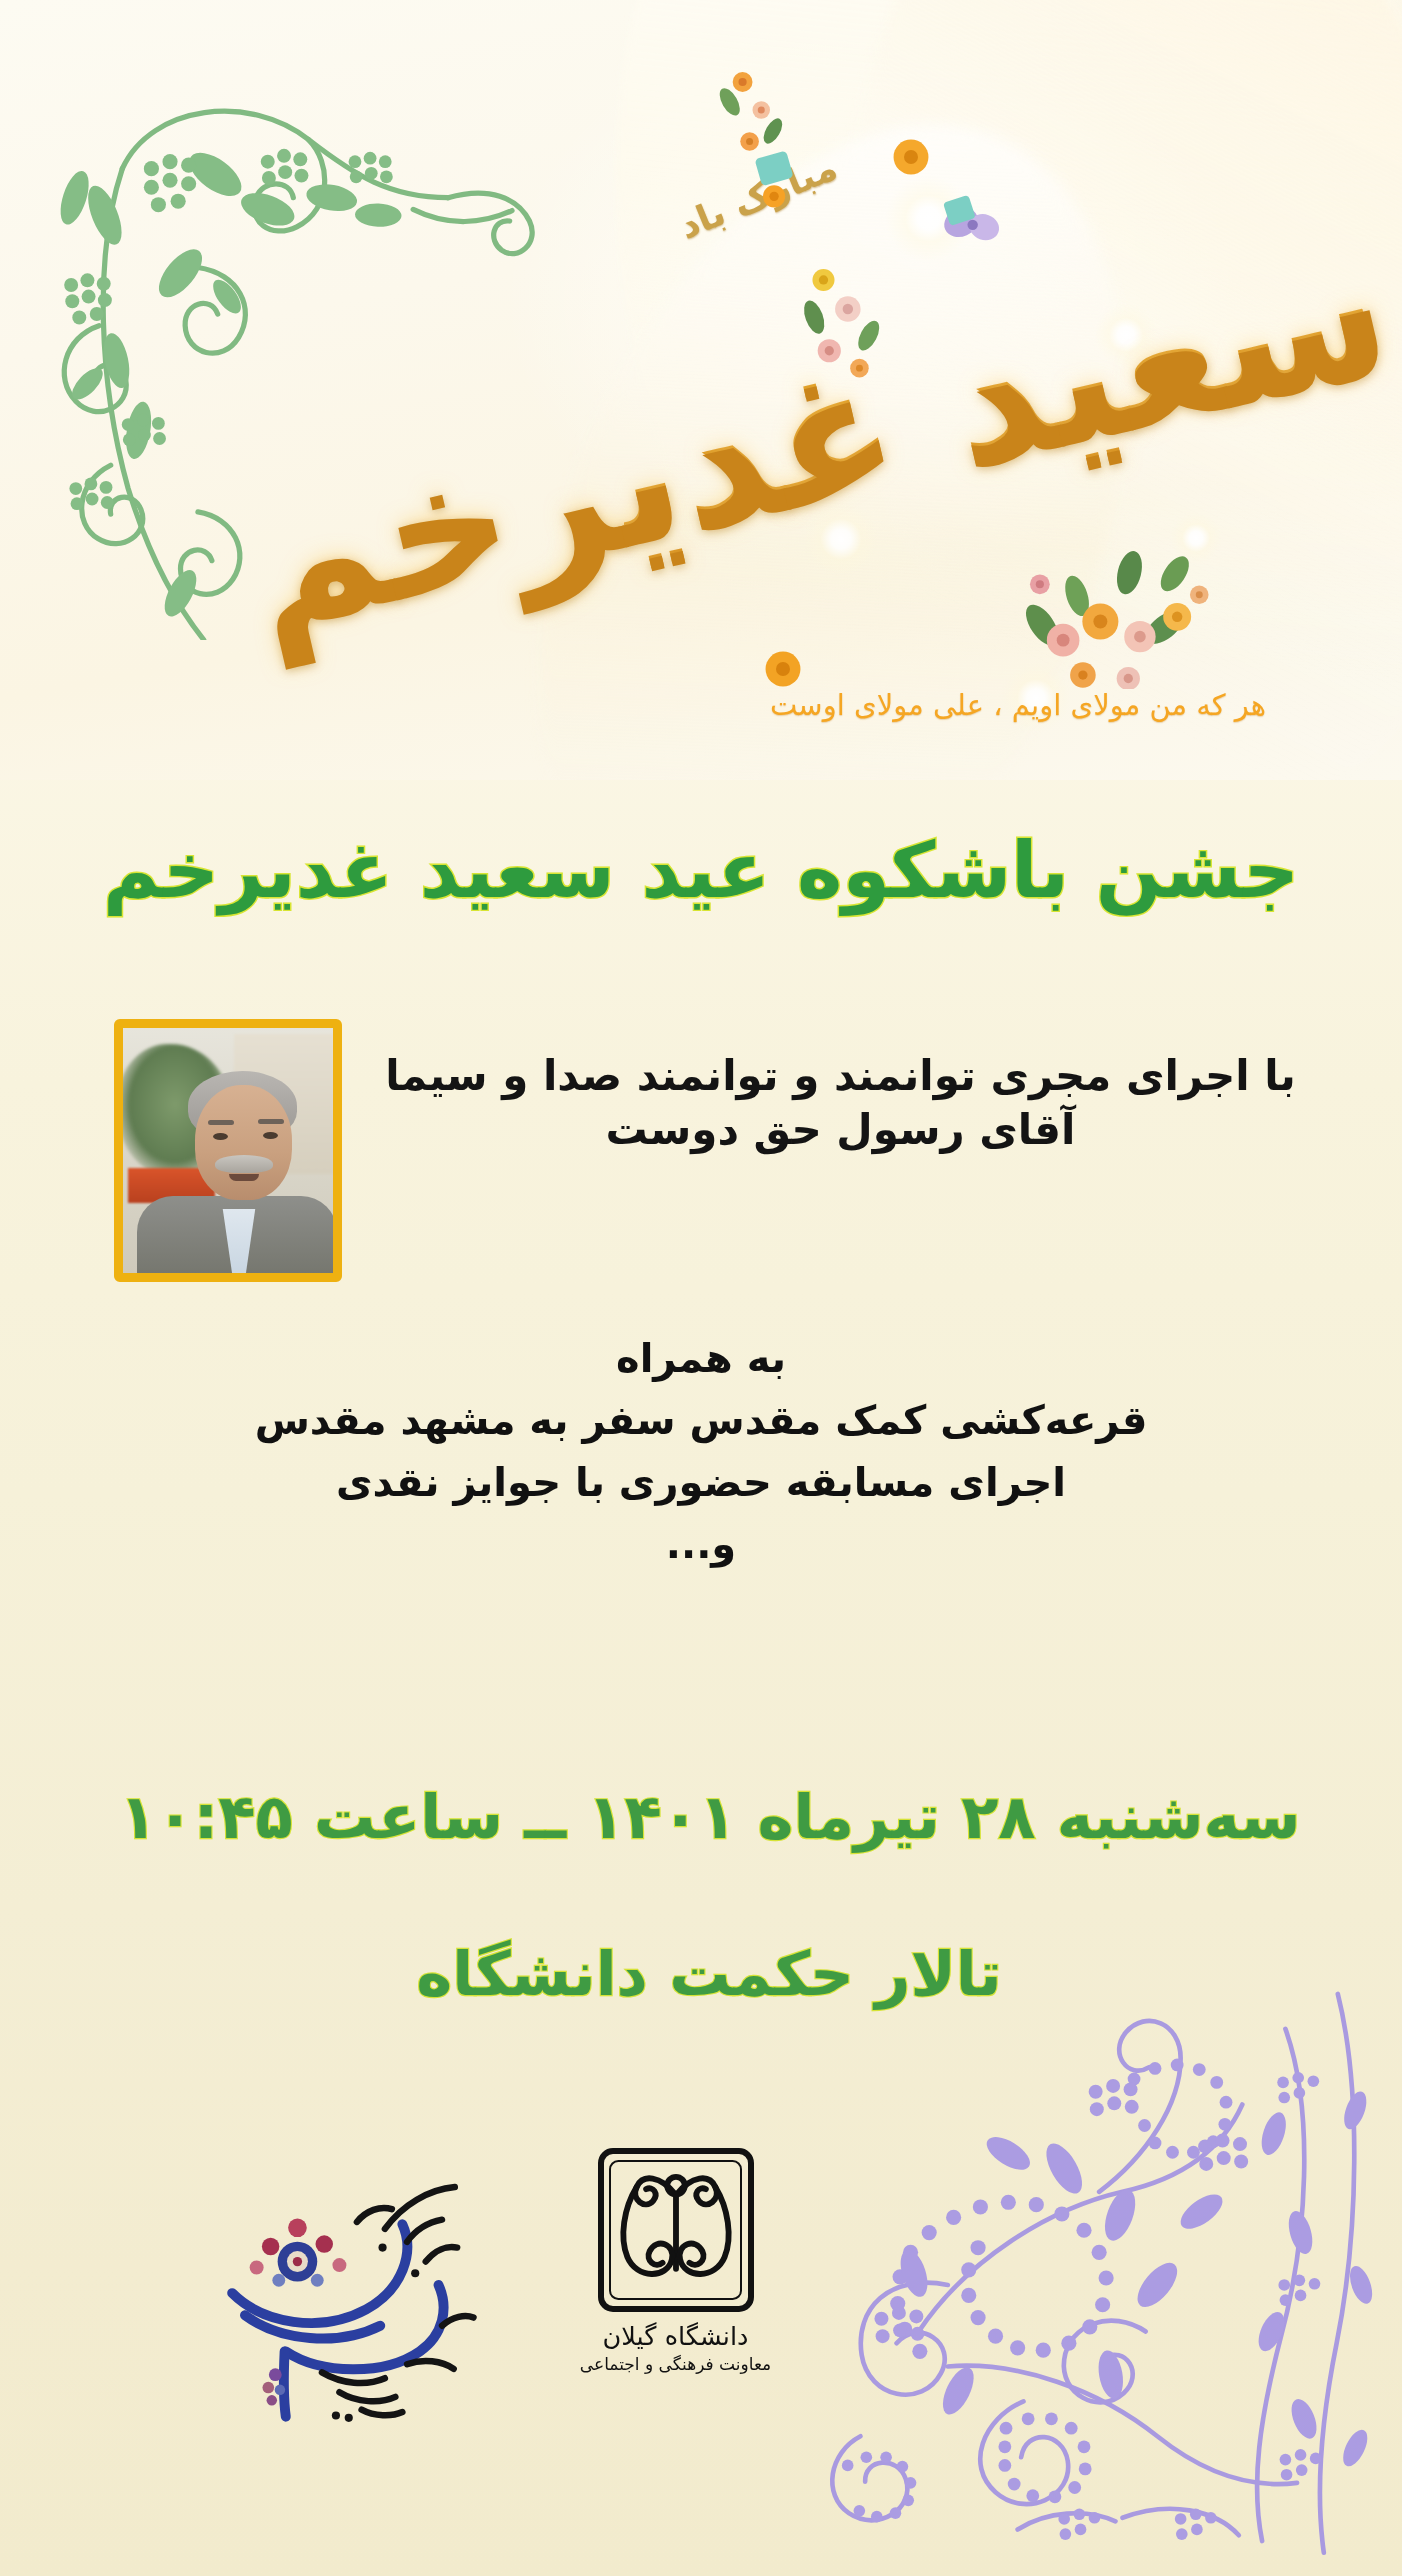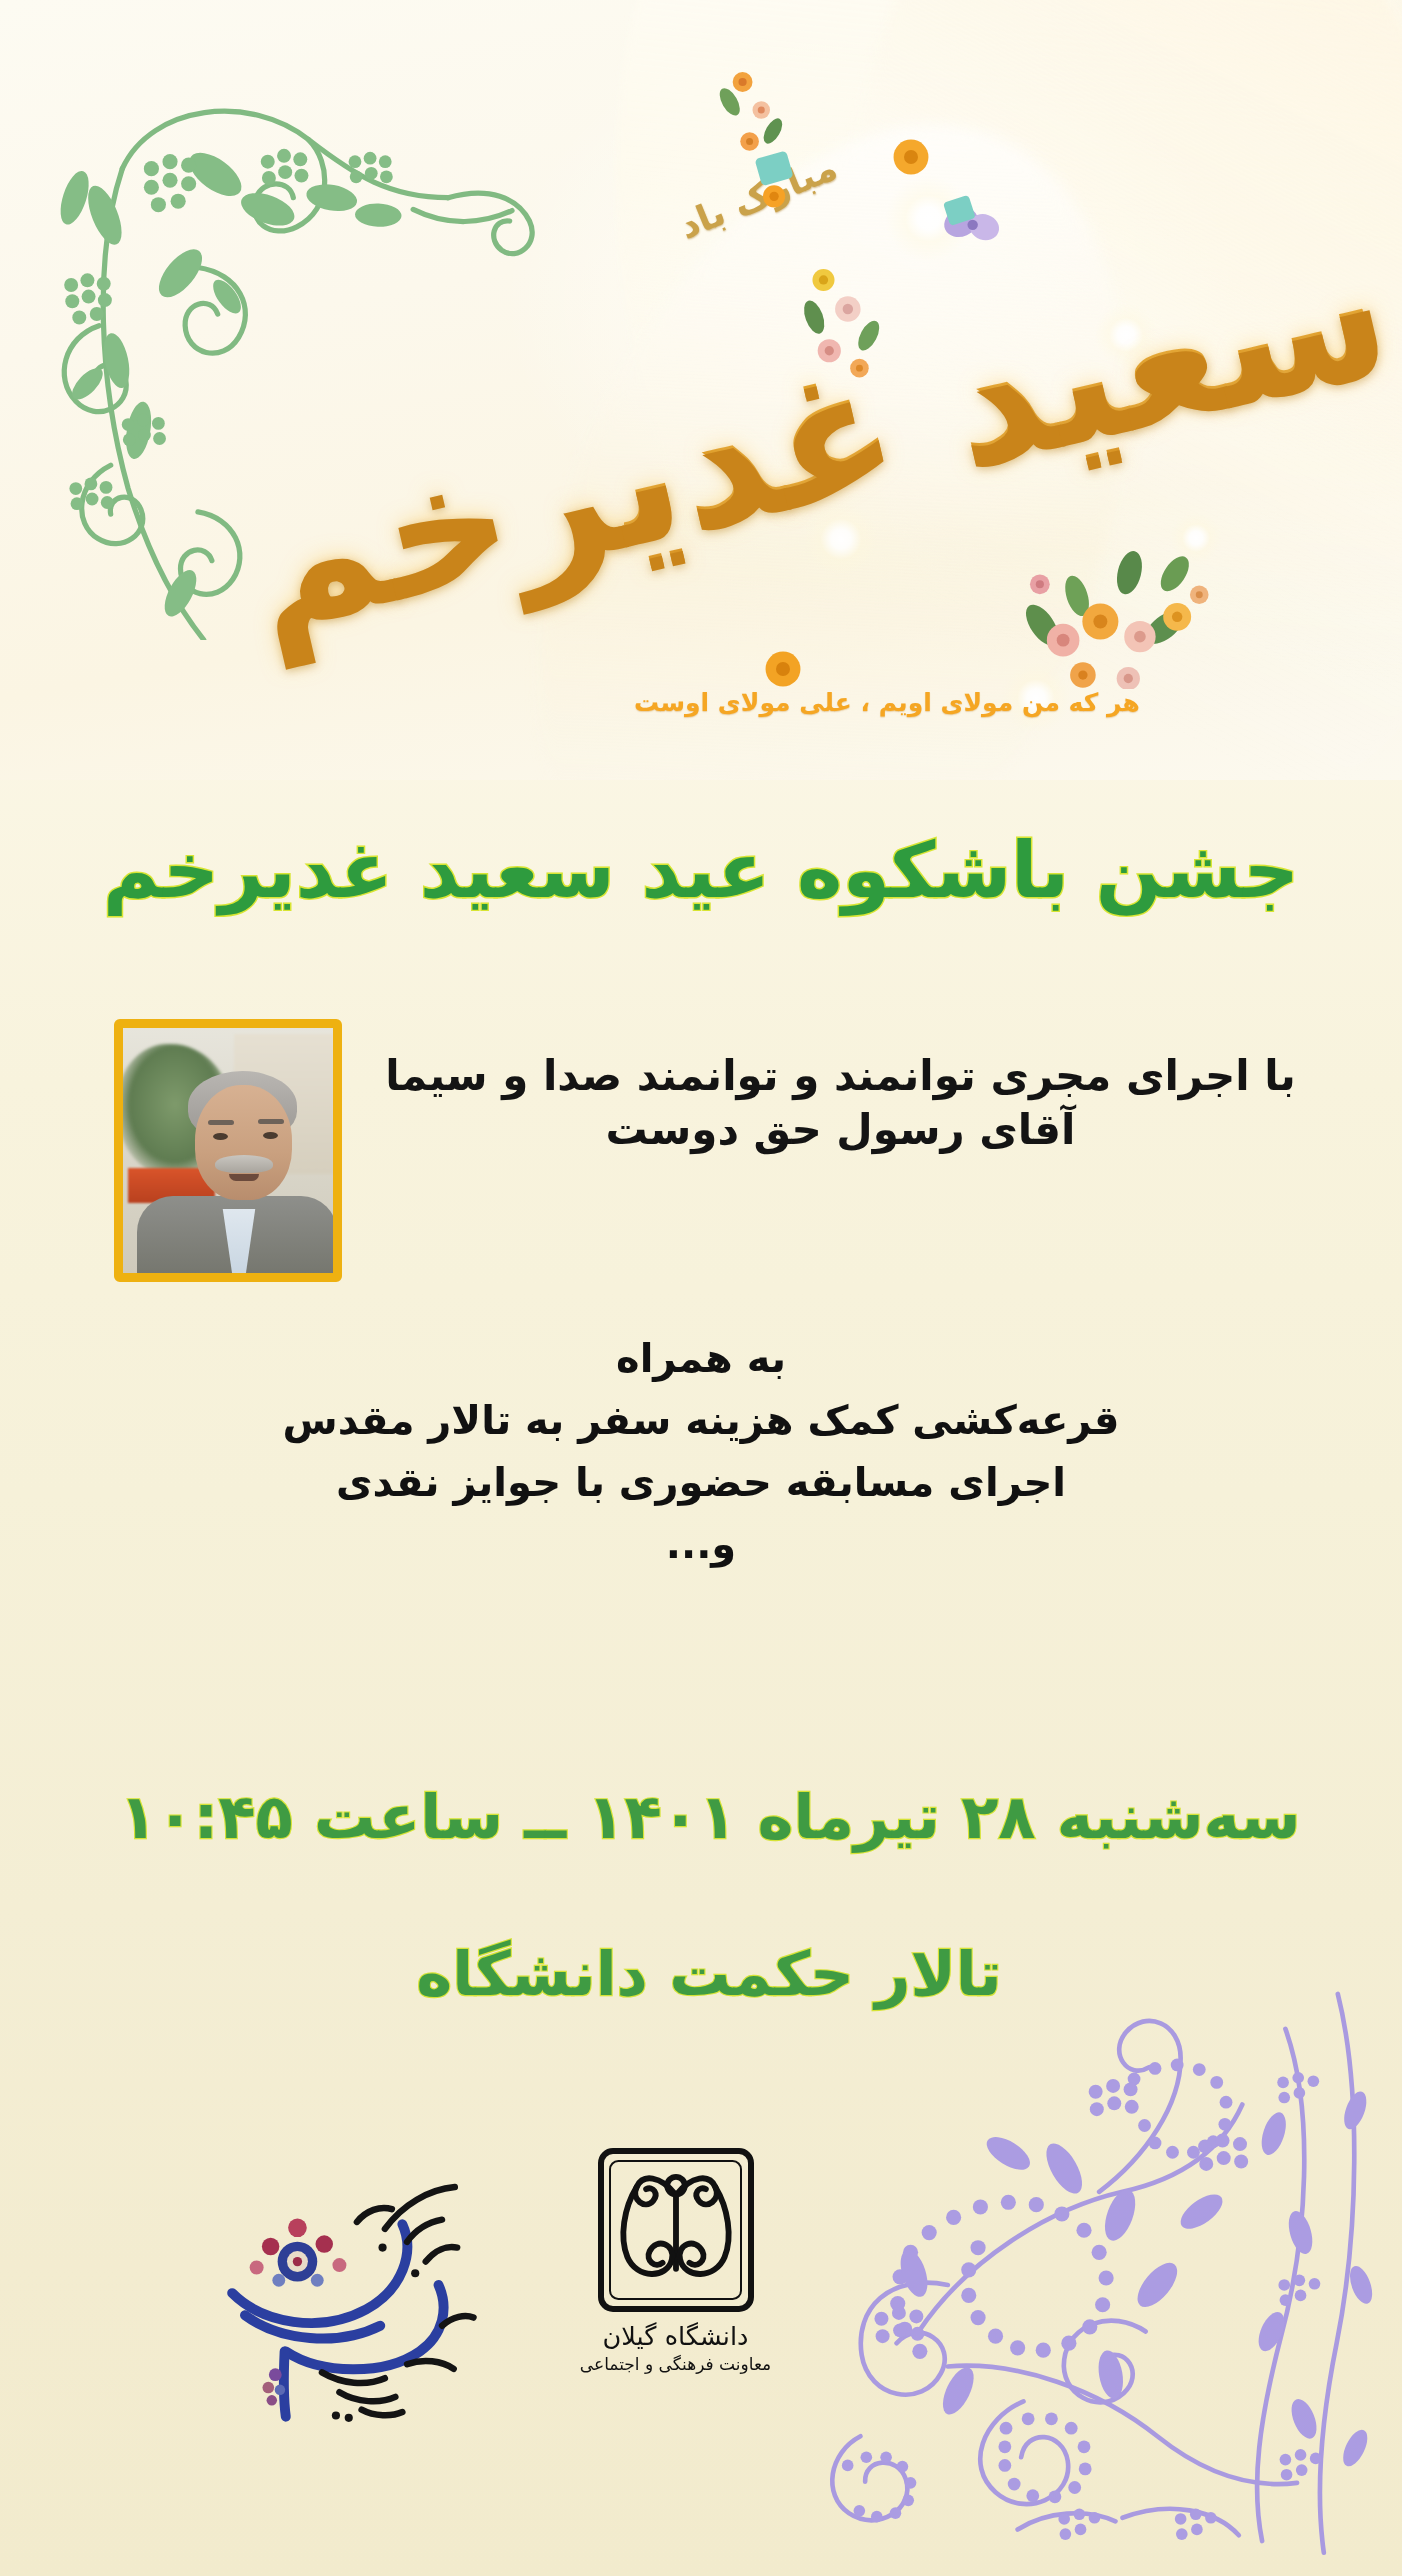--- a/index.html
+++ b/index.html
@@ -124,23 +124,23 @@
     font-weight:700;
     color:#caa24a;
     transform:rotate(-22deg);
     text-shadow:0 1.2px 1.7px rgba(170,125,35,.45);
     white-space:nowrap;
   }
   .calli-hadith{
     position:absolute;
     left:0; right:0;
     top:688px;
-    text-align:left;
-    font-size:25px;
-    font-weight:700;
+    text-align:center;
+    font-size:29px;
+    font-weight:400;
     color:#f5a623;
     letter-spacing:0.3px;
     text-shadow:0 0.6px 1.2px rgba(190,120,15,.3);
     white-space:nowrap;
   }
 
   
   .flower{ position:absolute; pointer-events:none; }
 
   
@@ -539,21 +539,21 @@
     </div>
 
     <div class="presenter-text">
       <div class="pl1">با اجرای مجری توانمند و توانمند صدا و سیما</div>
       <div class="pl2">آقای رسول حق دوست</div>
     </div>
   </div>
 
   <div class="program">
     <div class="pitem">به همراه</div>
-    <div class="pitem">قرعه‌کشی کمک هزینه سفر به تالار مقدس</div>
+    <div class="pitem">قرعه‌کشی کمک مقدس سفر به مشهد مقدس</div>
     <div class="pitem">اجرای مسابقه حضوری با جوایز نقدی</div>
     <div class="pitem">و...</div>
   </div>
 
   <div class="date-line">سه‌شنبه ۲۸ تیرماه ۱۴۰۱ ــ ساعت ۱۰:۴۵</div>
   <div class="venue-line">تالار حکمت دانشگاه</div>
 
   <svg class="vine-br" viewBox="0 0 1080 1060">
     <g fill="none" stroke="#a99ae0" stroke-width="8" stroke-linecap="round">
       <path d="M250 640 C 330 520, 470 430, 600 400 C 700 378, 770 330, 806 250"></path>

